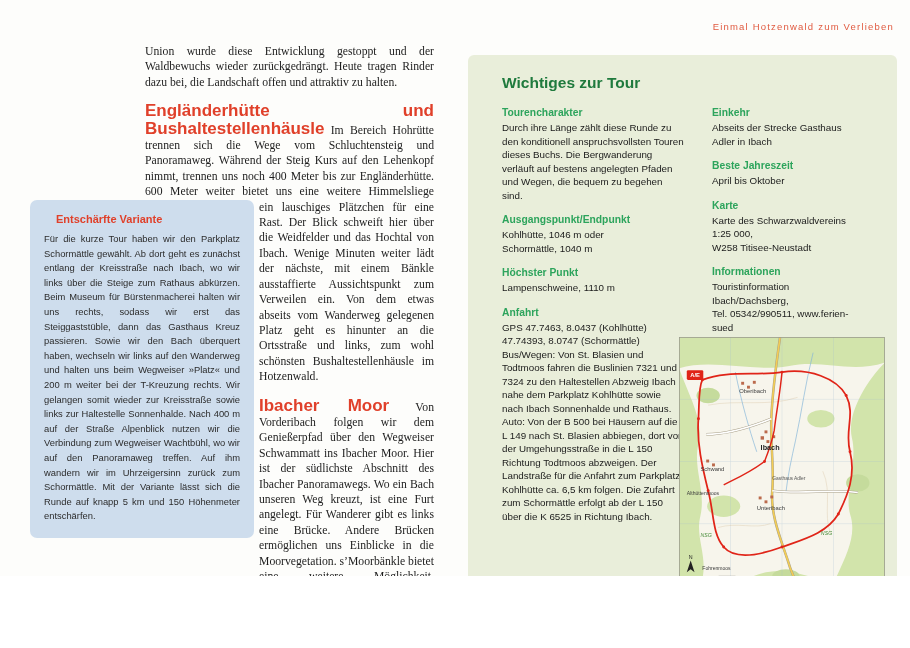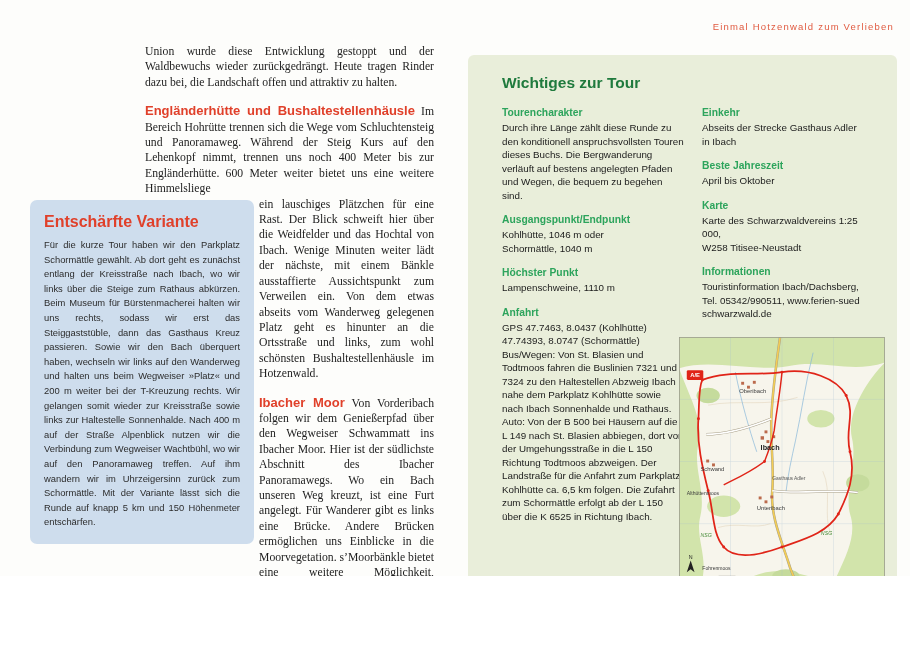--- a/index.html
+++ b/index.html
@@ -8,36 +8,36 @@
   .running-head{position:absolute;top:21px;right:16px;font-size:9.5px;letter-spacing:1.2px;color:#e05a40}
 
   
   .main-col{position:absolute;left:145px;top:44px;width:289px;font-family:"Liberation Serif",serif;
             font-size:11.7px;line-height:15.4px;text-align:justify;color:#1d1d1d;
             hyphens:auto;-webkit-hyphens:auto}
   .main-col p{margin:0}
   .para-gap{margin-top:13px !important}
   .joined{text-align-last:justify}
   .box-spacer{float:left;width:114px;height:370px}
-  .rh{color:#e0402a;font-weight:700;font-family:"Liberation Sans",sans-serif;font-size:13px}
+  .rh{color:#e0402a;font-weight:700;font-family:"Liberation Sans",sans-serif;font-size:17px}
   .b{font-weight:400}
 
   
   .variant-box{position:absolute;left:30px;top:200px;width:224px;background:#cedded;border-radius:7px;padding:13px 14px 14px}
-  .variant-title{margin:0 0 7px;font-size:16px;font-weight:700;color:#e0402a}
+  .variant-title{margin:0 12px 7px;font-size:11px;font-weight:700;color:#e0402a}
   .variant-body{font-size:9.4px;line-height:14.6px;text-align:justify;color:#2c2c2c;hyphens:auto;-webkit-hyphens:auto}
 
   .page-num{position:absolute;font-family:"Liberation Serif",serif;font-size:10px;color:#2e2e2e}
   .pn-left{left:146px;top:611px}
   .pn-right{left:750px;top:611px}
 
   
   .info-box{position:absolute;left:468px;top:55px;width:429px;height:547px;background:#e9eeda;border-radius:6px;padding:19px 34px}
   .info-title{margin:0 0 15px;font-size:15.5px;font-weight:700;color:#1f7a3d}
-  .info-cols{display:flex;gap:18px}
+  .info-cols{display:flex;gap:28px}
   .col-l{width:182px;flex:none}
   .col-r{flex:1;min-width:0}
   .sec{margin:0 0 12px}
   .sec-h{margin:0 0 3px;font-size:10.3px;font-weight:700;color:#2da45c}
   .sec-b{font-size:9.8px;line-height:13.5px;color:#1b1b1b;white-space:pre-wrap}
 
   .tour-map{position:absolute;right:12px;top:282px;width:206px;height:249px;display:block}
   .tour-map text{font-family:"Liberation Sans",sans-serif}
 </style>
 </head>

